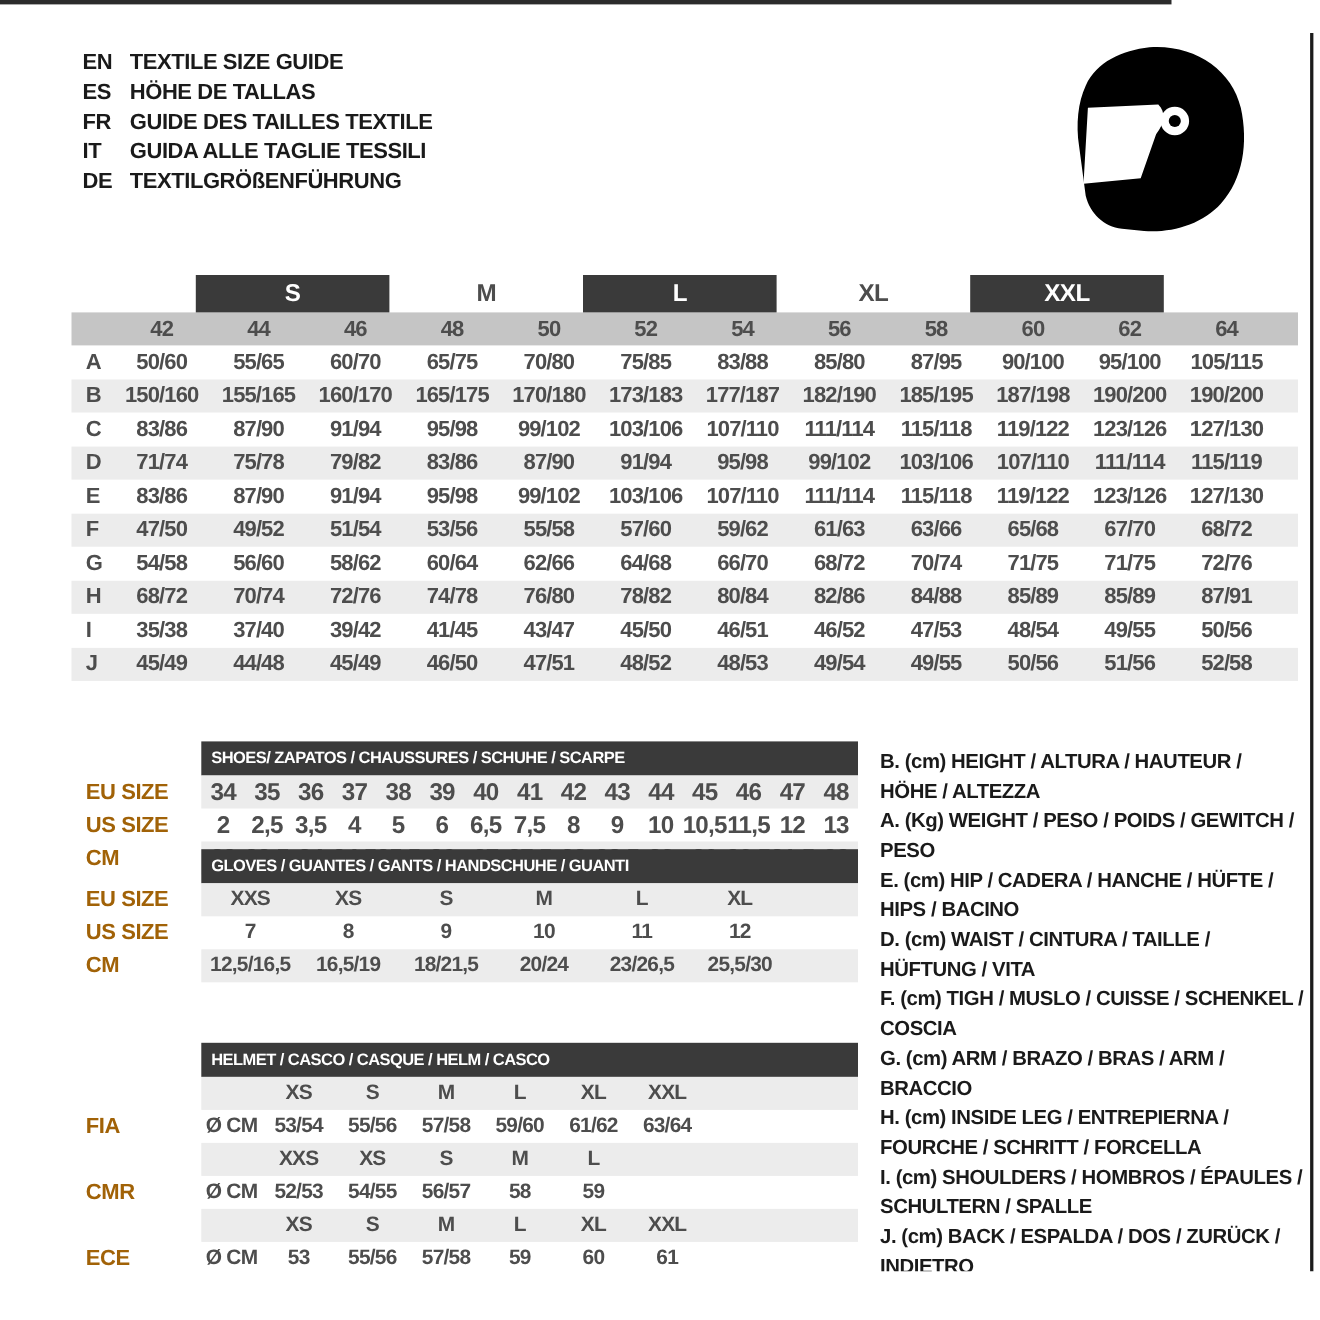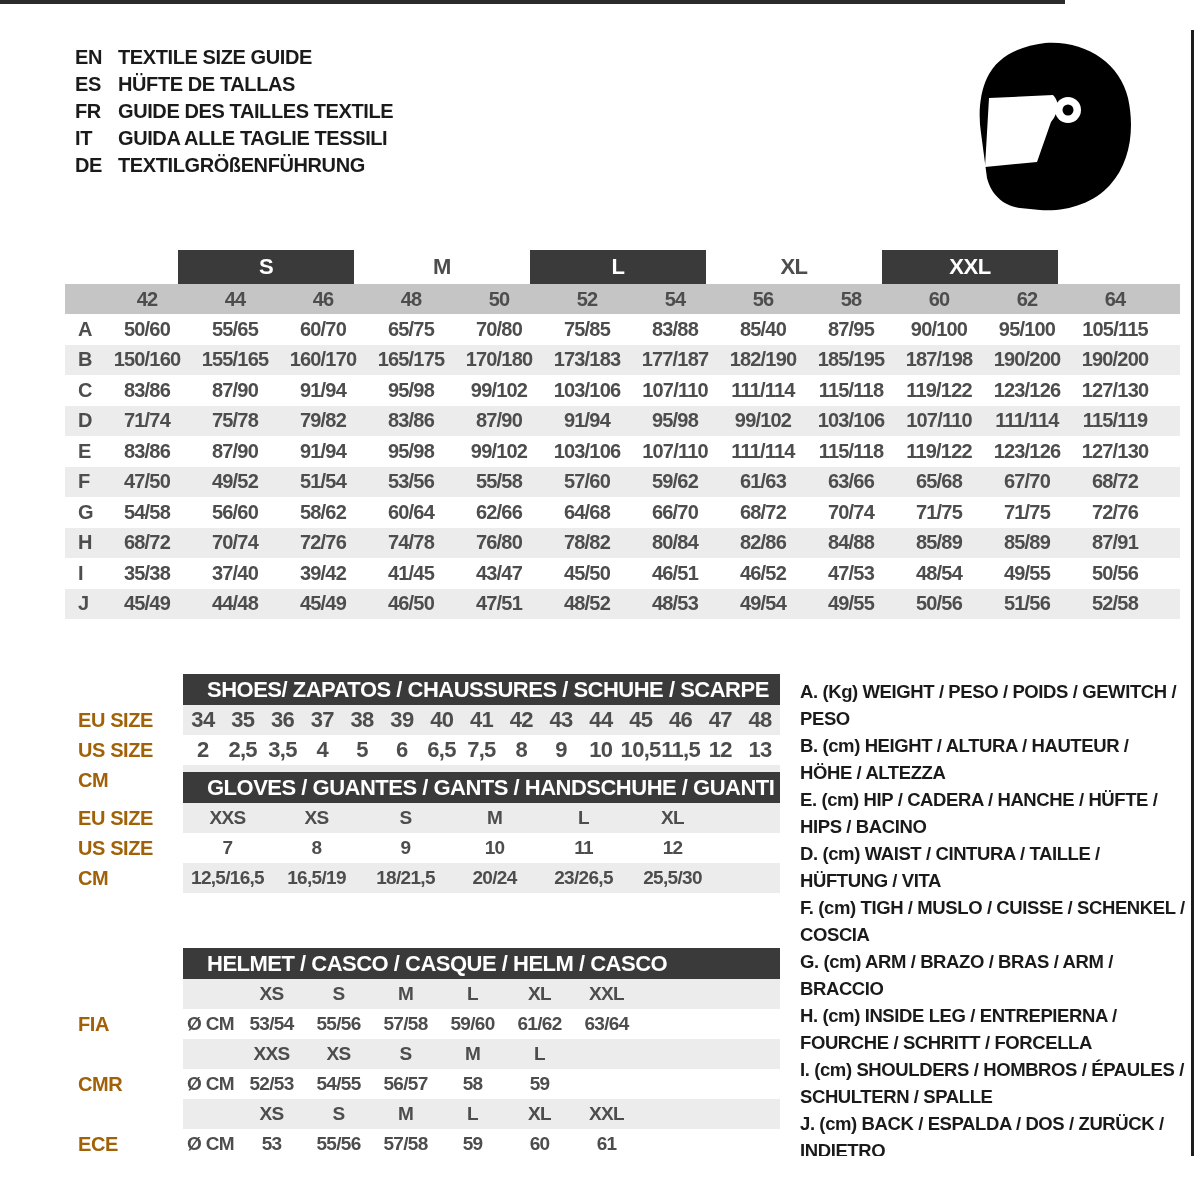--- a/index.html
+++ b/index.html
@@ -29,21 +29,21 @@
   .mrow{display:flex;height:30.5px;align-items:stretch;}
   .num-band.mrow{height:30px;}
   .mlabel{width:25px;display:flex;align-items:center;padding-left:13px;font-size:20px;}
   .mcells{flex:1;display:grid;grid-template-columns:repeat(12,88px) 1fr;}
   .mcell{display:flex;align-items:center;justify-content:center;font-size:20px;letter-spacing:-0.8px;white-space:nowrap;}
   .mrows .mrow:nth-of-type(even){background:#ececec;}
 
   
   .sub{position:absolute;left:65px;width:715px;}
   .sub-head{display:grid;grid-template-columns:118px 1fr;height:31px;}
-  .bar{background:#3a3a3a;color:#fff;display:flex;align-items:center;padding-left:24px;font-size:22px;letter-spacing:-0.5px;white-space:nowrap;}
+  .bar{background:#3a3a3a;color:#fff;display:flex;align-items:center;padding-left:9px;font-size:15px;letter-spacing:-0.5px;white-space:nowrap;}
   .sub-row{display:grid;grid-template-columns:118px 1fr;height:30px;}
   .sub-label{display:flex;align-items:center;padding-left:13px;font-size:20px;color:#a16207;letter-spacing:-0.4px;}
   .cells{display:grid;}
   .cell{display:flex;align-items:center;justify-content:center;font-size:19px;letter-spacing:-0.7px;white-space:nowrap;}
   .sub-row:nth-of-type(odd) .cells{background:#ececec;}
   .cells-shoes{grid-template-columns:repeat(15,1fr);}
   .cells-shoes .cell{font-size:22px;}
   .cells-gloves{grid-template-columns:repeat(6,89px) 1fr;}
   .cells-helmet{grid-template-columns:55px repeat(6,67px) 1fr;}
   .shoes{top:674px;}
@@ -64,21 +64,21 @@
 
   <div class="lang-block">
 
       <div class="lang-row">
         <span class="lang-code">EN</span>
         <span class="lang-label">TEXTILE SIZE GUIDE</span>
       </div>
 
       <div class="lang-row">
         <span class="lang-code">ES</span>
-        <span class="lang-label">HÜFTE DE TALLAS</span>
+        <span class="lang-label">HÖHE DE TALLAS</span>
       </div>
 
       <div class="lang-row">
         <span class="lang-code">FR</span>
         <span class="lang-label">GUIDE DES TAILLES TEXTILE</span>
       </div>
 
       <div class="lang-row">
         <span class="lang-code">IT</span>
         <span class="lang-label">GUIDA ALLE TAGLIE TESSILI</span>
@@ -131,21 +131,21 @@
           <div class="mlabel">A</div>
           <div class="mcells">
 
           <div class="mcell">50/60</div>
             <div class="mcell">55/65</div>
             <div class="mcell">60/70</div>
             <div class="mcell">65/75</div>
             <div class="mcell">70/80</div>
             <div class="mcell">75/85</div>
             <div class="mcell">83/88</div>
-            <div class="mcell">85/40</div>
+            <div class="mcell">85/80</div>
             <div class="mcell">87/95</div>
             <div class="mcell">90/100</div>
             <div class="mcell">95/100</div>
             <div class="mcell">105/115</div>
           </div>
         </div>
 
         <div class="mrow">
           <div class="mlabel">B</div>
           <div class="mcells">
@@ -530,24 +530,24 @@
             <div class="cell">59</div>
             <div class="cell">60</div>
             <div class="cell">61</div>
           </div>
         </div>
       </div>
   </div>
 
   <div class="legend">
 
+      <div class="legend-item">B. (cm) HEIGHT / ALTURA / HAUTEUR / HÖHE / ALTEZZA</div>
+
       <div class="legend-item">A. (Kg) WEIGHT / PESO / POIDS / GEWITCH / PESO</div>
 
-      <div class="legend-item">B. (cm) HEIGHT / ALTURA / HAUTEUR / HÖHE / ALTEZZA</div>
-
 
       <div class="legend-item">E. (cm) HIP / CADERA / HANCHE / HÜFTE / HIPS / BACINO</div>
 
       <div class="legend-item">D. (cm) WAIST / CINTURA / TAILLE / HÜFTUNG / VITA</div>
 
       <div class="legend-item">F. (cm) TIGH / MUSLO / CUISSE / SCHENKEL / COSCIA</div>
 
       <div class="legend-item">G. (cm) ARM / BRAZO / BRAS / ARM / BRACCIO</div>
 
       <div class="legend-item">H. (cm) INSIDE LEG / ENTREPIERNA / FOURCHE / SCHRITT / FORCELLA</div>

